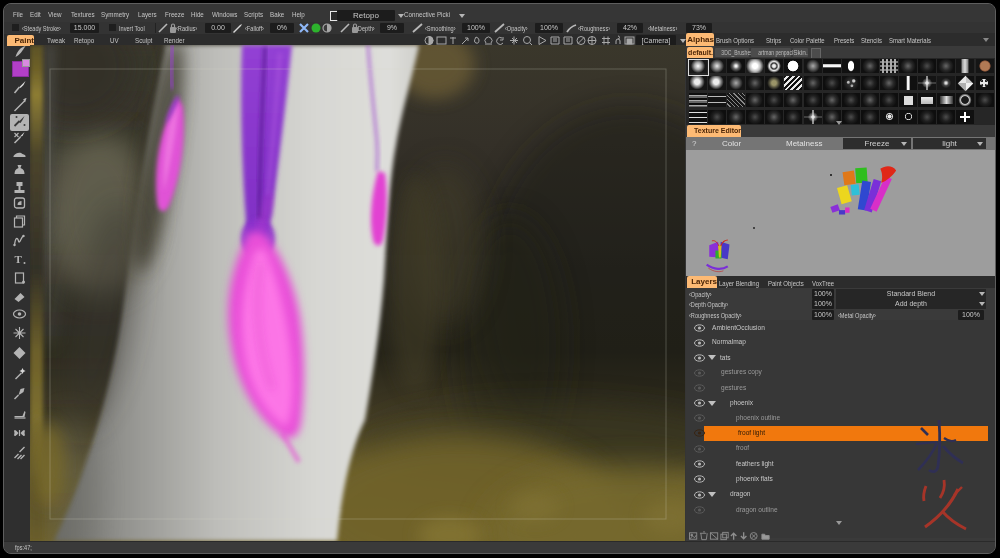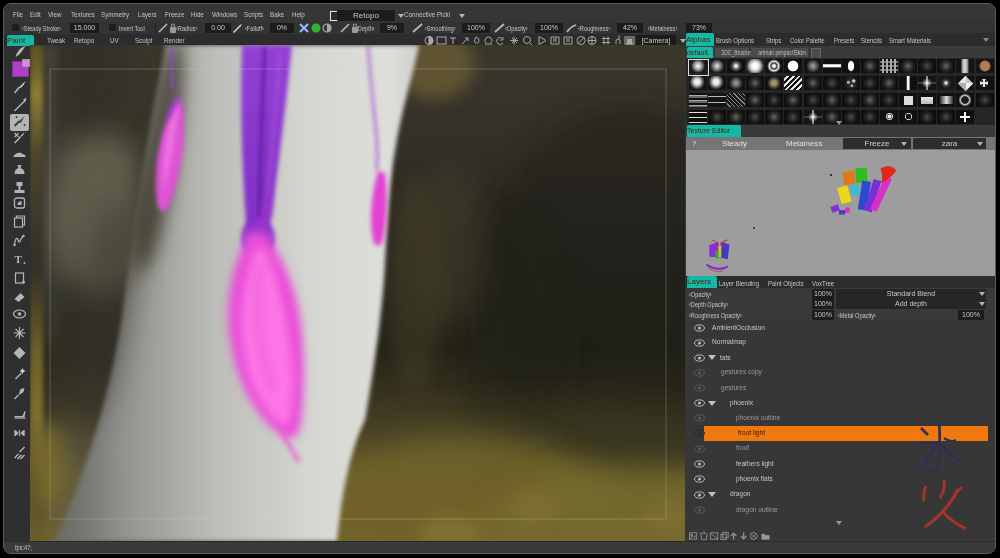--- a/index.html
+++ b/index.html
@@ -2,21 +2,21 @@
 <html><head>
 <meta charset="utf-8">
 <style>
 html,body{margin:0;padding:0;}
 body{width:1000px;height:558px;background:#000;font-family:"Liberation Sans",sans-serif;position:relative;overflow:hidden;}
 #app{position:absolute;left:3px;top:3px;width:991px;height:549px;background:#353535;border:1px solid #5e5e5e;border-radius:8px;overflow:hidden;}
 .t{position:absolute;font-size:8px;line-height:10px;color:#c6c6c6;white-space:nowrap;transform:scaleX(0.78);transform-origin:0 50%;}
 .t7{position:absolute;font-size:7px;line-height:9px;color:#c6c6c6;white-space:nowrap;transform:scaleX(0.8);transform-origin:0 50%;}
 .box{position:absolute;background:#1c1c1c;color:#c9c9c9;font-size:7px;line-height:10px;text-align:center;border-radius:1px;}
 .cb{position:absolute;width:7px;height:7px;background:#1e1e1e;border:1px solid #333;}
-.otab{position:absolute;background:#14b8a6;color:#4a2406;font-size:8px;line-height:12px;text-align:left;border-radius:2px 2px 0 0;font-weight:normal;}
+.otab{position:absolute;background:#fdba74;color:#4a2406;font-size:8px;line-height:12px;text-align:right;border-radius:2px 2px 0 0;font-weight:bold;}
 .sep{position:absolute;width:1px;background:#222;}
 .ddarrow{position:absolute;width:0;height:0;border-left:3px solid transparent;border-right:3px solid transparent;border-top:4px solid #b5b5b5;}
 </style>
 </head>
 <body>
 <div id="app">
 
   <div style="position:absolute;left:0;top:0;width:991px;height:18px;background:#363636;"></div>
   <span class="t" style="left:9px;top:6px;">File</span>
   <span class="t" style="left:26px;top:6px;">Edit</span>
@@ -416,25 +416,25 @@
   <div style="position:absolute;left:251px;top:77px;width:18px;height:14px;background:radial-gradient(circle, #484848 4%, #202020 38%, #0e0e0e 68%);"></div>
   <div style="position:absolute;left:270px;top:77px;width:18px;height:14px;background:#101010;"></div>
   <div style="position:absolute;left:274px;top:79px;width:10px;height:10px;background:linear-gradient(transparent 36%, #fff 40%, #fff 58%, transparent 62%), linear-gradient(90deg, #0e0e0e 40%, #fff 44%, #fff 56%, #0e0e0e 60%);"></div>
   <div style="position:absolute;left:290px;top:77px;width:18px;height:14px;background:linear-gradient(#262626,#262626);"></div>
   <div style="position:absolute;left:2px;top:25.5px;width:19px;height:15px;border:1px solid #ddd;"></div>
   <div class="ddarrow" style="left:150px;top:88px;border-top-color:#999;"></div>
   <div style="position:absolute;left:0;top:92px;width:309px;height:12px;background:#3a3a3a;"></div>
   <div class="otab" style="left:1px;top:92px;width:54px;height:12px;line-height:12px;font-size:7px;">Texture Editor</div>
   <div style="position:absolute;left:0;top:104px;width:309px;height:13px;background:#757575;"></div>
   <span style="position:absolute;left:6px;top:106px;font-size:8px;color:#d8d8d8;">?</span>
-  <span style="position:absolute;left:36px;top:106px;font-size:8px;color:#e2e2e2;">Steady</span>
+  <span style="position:absolute;left:36px;top:106px;font-size:8px;color:#e2e2e2;">Color</span>
   <span style="position:absolute;left:100px;top:106px;font-size:8px;color:#e2e2e2;">Metalness</span>
   <div style="position:absolute;left:157px;top:105px;width:68px;height:11px;background:#2d2d2d;color:#d0d0d0;font-size:8px;line-height:11px;text-align:center;">Freeze</div>
   <div class="ddarrow" style="left:215px;top:109px;"></div>
-  <div style="position:absolute;left:227px;top:105px;width:73px;height:11px;background:#2d2d2d;color:#d0d0d0;font-size:8px;line-height:11px;text-align:center;">zara</div>
+  <div style="position:absolute;left:227px;top:105px;width:73px;height:11px;background:#2d2d2d;color:#d0d0d0;font-size:8px;line-height:11px;text-align:center;">light</div>
   <div class="ddarrow" style="left:291px;top:109px;"></div>
   <div style="position:absolute;left:0;top:117px;width:309px;height:126px;background:#9d9d9d;"></div>
   <svg style="position:absolute;left:0;top:117px;" width="309" height="126" viewBox="0 0 309 126">
   <g transform="translate(138,17) scale(0.88)">
     <rect x="22" y="5" width="13" height="15" fill="#e07818" transform="rotate(-8 28 12)"></rect>
     <rect x="36" y="1" width="13" height="17" fill="#2fbe1e" transform="rotate(-4 42 9)"></rect>
     <rect x="17" y="22" width="12" height="19" fill="#ecd61e" transform="rotate(-16 23 31)"></rect>
     <rect x="31" y="20" width="9" height="12" fill="#2fc0d8" transform="rotate(-6 35 26)"></rect>
     <rect x="41" y="16" width="10" height="33" fill="#2f48d0" transform="rotate(9 46 32)"></rect>
     <rect x="51" y="14" width="9" height="37" fill="#7a2fd8" transform="rotate(17 55 32)"></rect>

